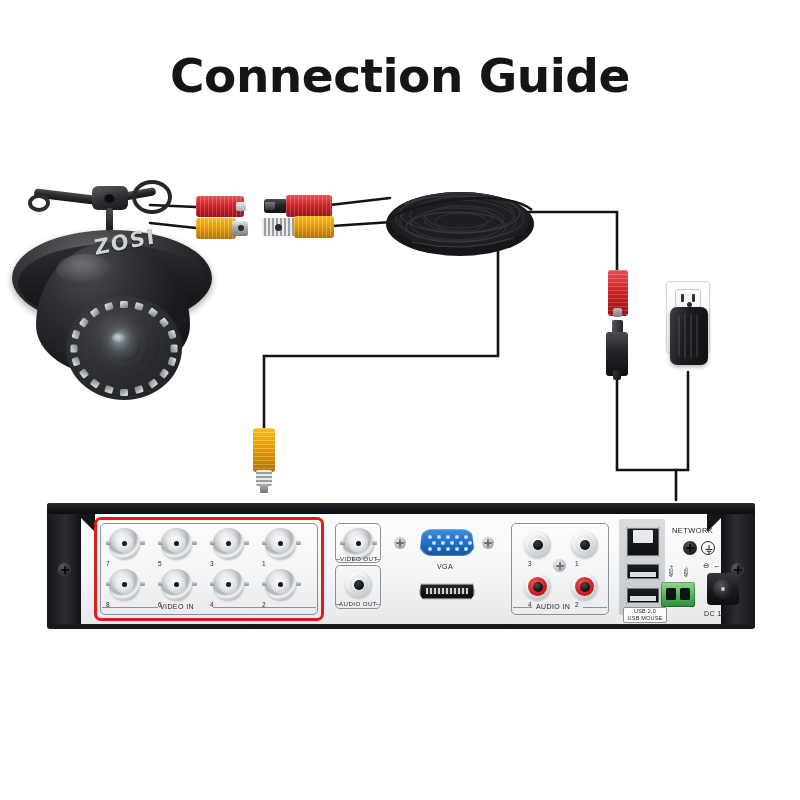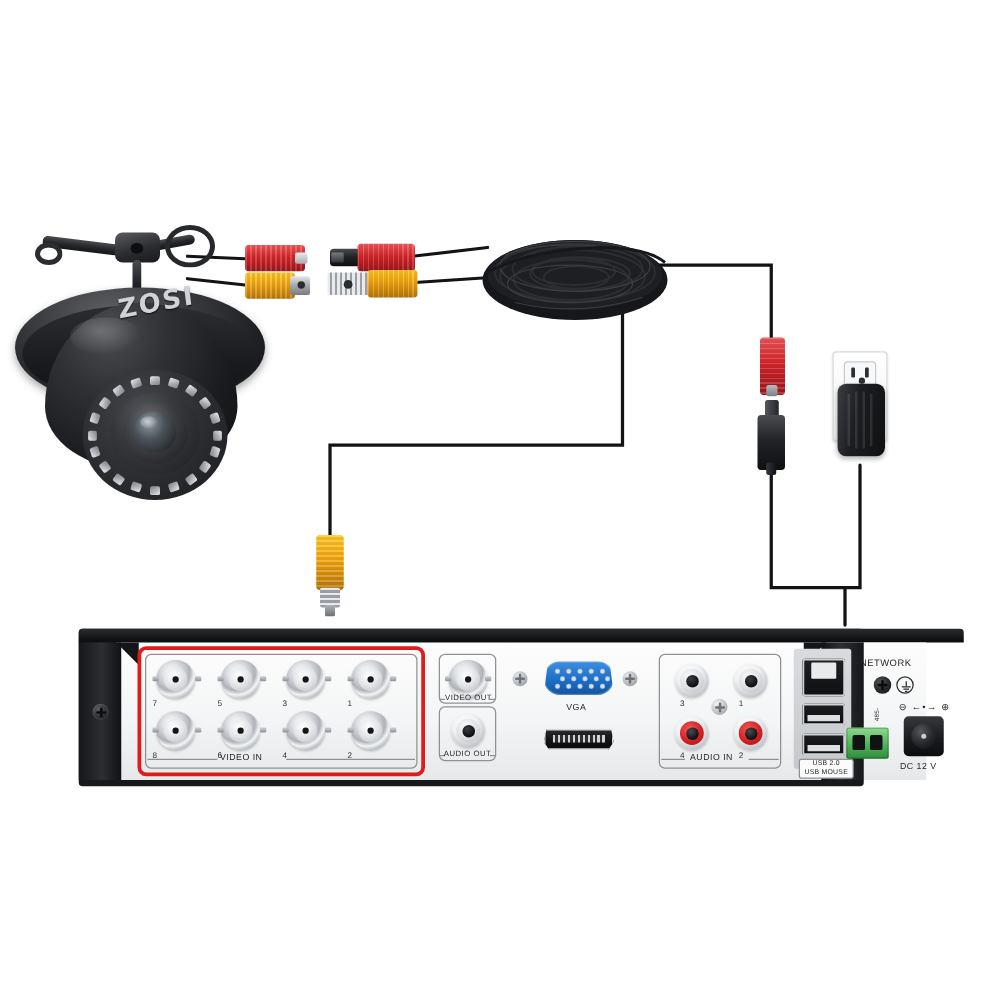--- a/index.html
+++ b/index.html
@@ -162,21 +162,21 @@
     position: absolute; left: 10px; top: 26px; width: 38px; height: 58px;
     border-radius: 7px;
     background: linear-gradient(100deg, #3b3d41 0%, #1c1e21 40%, #0f1012 100%);
     box-shadow: 0 2px 4px rgba(0,0,0,.3);
   }
   .adapter-rib {
     position: absolute; width: 1.5px; background: rgba(255,255,255,.10); border-radius: 1px;
   }
 
   
-  #dvr { position: absolute; left: 63px; top: 503px; width: 628px; height: 126px; }
+  #dvr { position: absolute; left: 47px; top: 503px; width: 708px; height: 126px; }
   .dvr-shell {
     position: absolute; inset: 0;
     background: linear-gradient(180deg, #101113 0%, #1b1d20 6%, #17181b 100%);
     border-radius: 3px;
   }
   .dvr-topedge {
     position: absolute; left: 0; top: 0; width: 708px; height: 11px;
     background: linear-gradient(180deg, #2a2c30 0%, #121315 70%, #0c0d0f 100%);
     border-radius: 3px 3px 0 0;
   }
@@ -388,20 +388,21 @@
   .polarity {
     position: absolute; font-size: 7.5px; color: #1f2124; letter-spacing: 1px;
     font-family: "Liberation Sans", sans-serif; white-space: nowrap;
   }
 </style>
 </head>
 <body>
 
 <div id="stage">
 
+  <div id="page-title">Connection Guide</div>
 
   <svg id="wires" viewBox="0 0 800 800" width="800" height="800">
     <g fill="none" stroke="#121314" stroke-width="2.6" stroke-linecap="round">
 
       <path d="M150 205 L196 207"></path>
 
       <path d="M150 223 L196 228"></path>
 
       <path d="M330 205 L390 198"></path>
 

